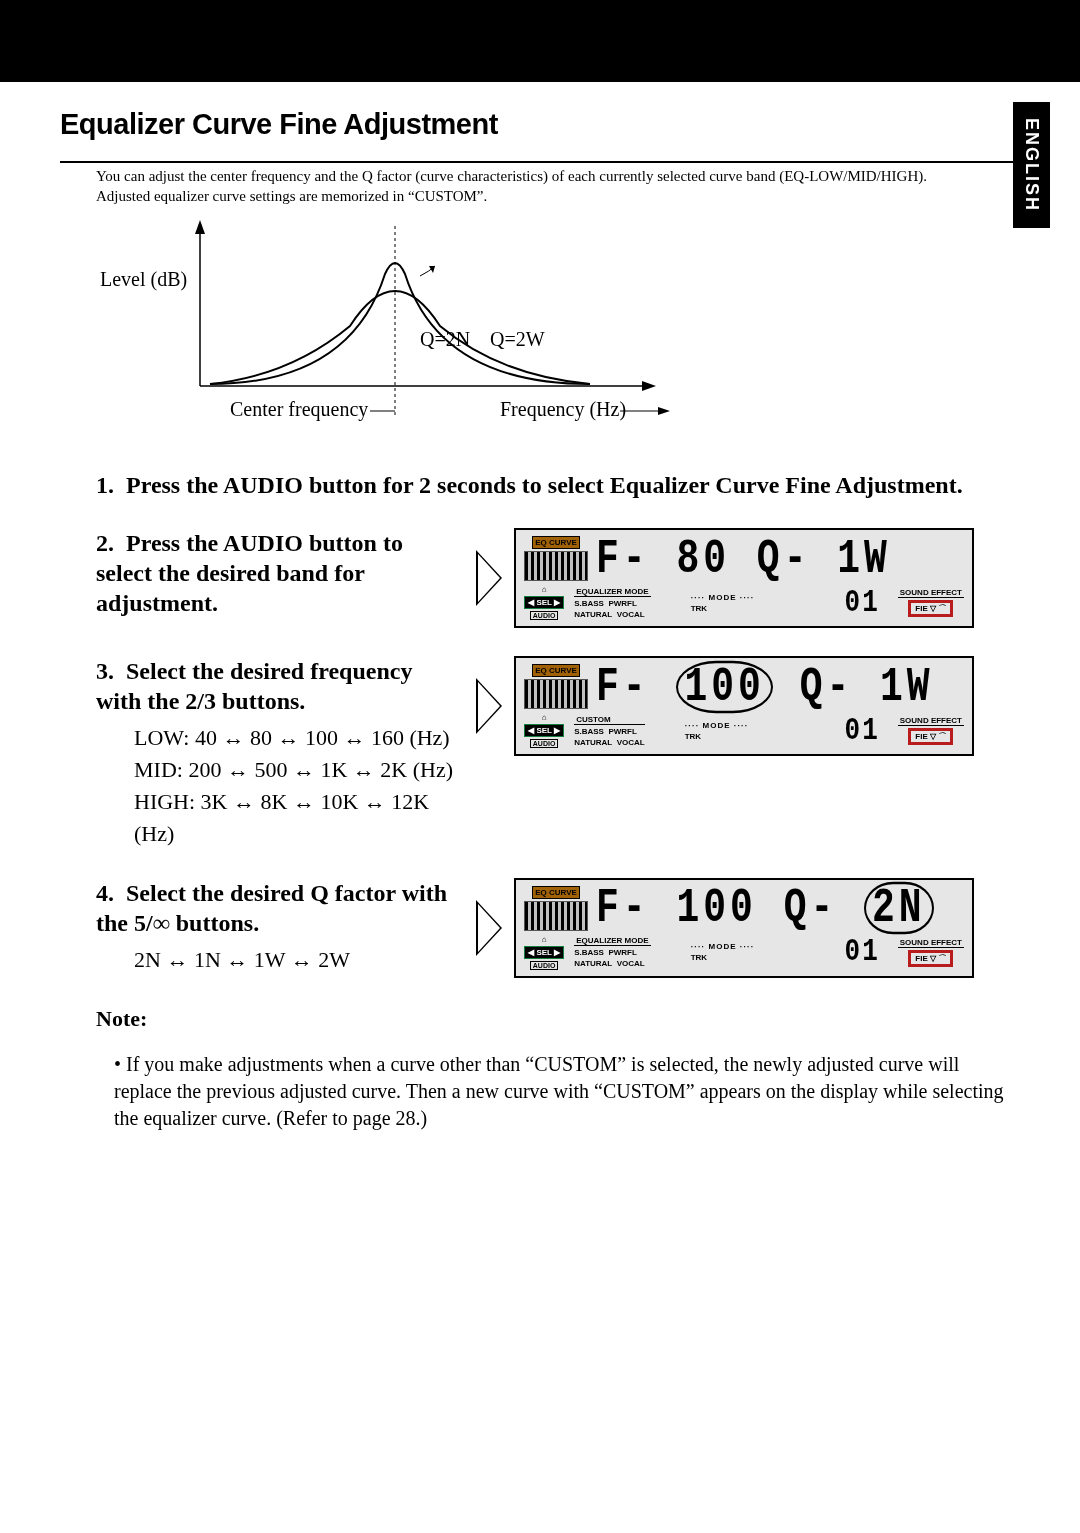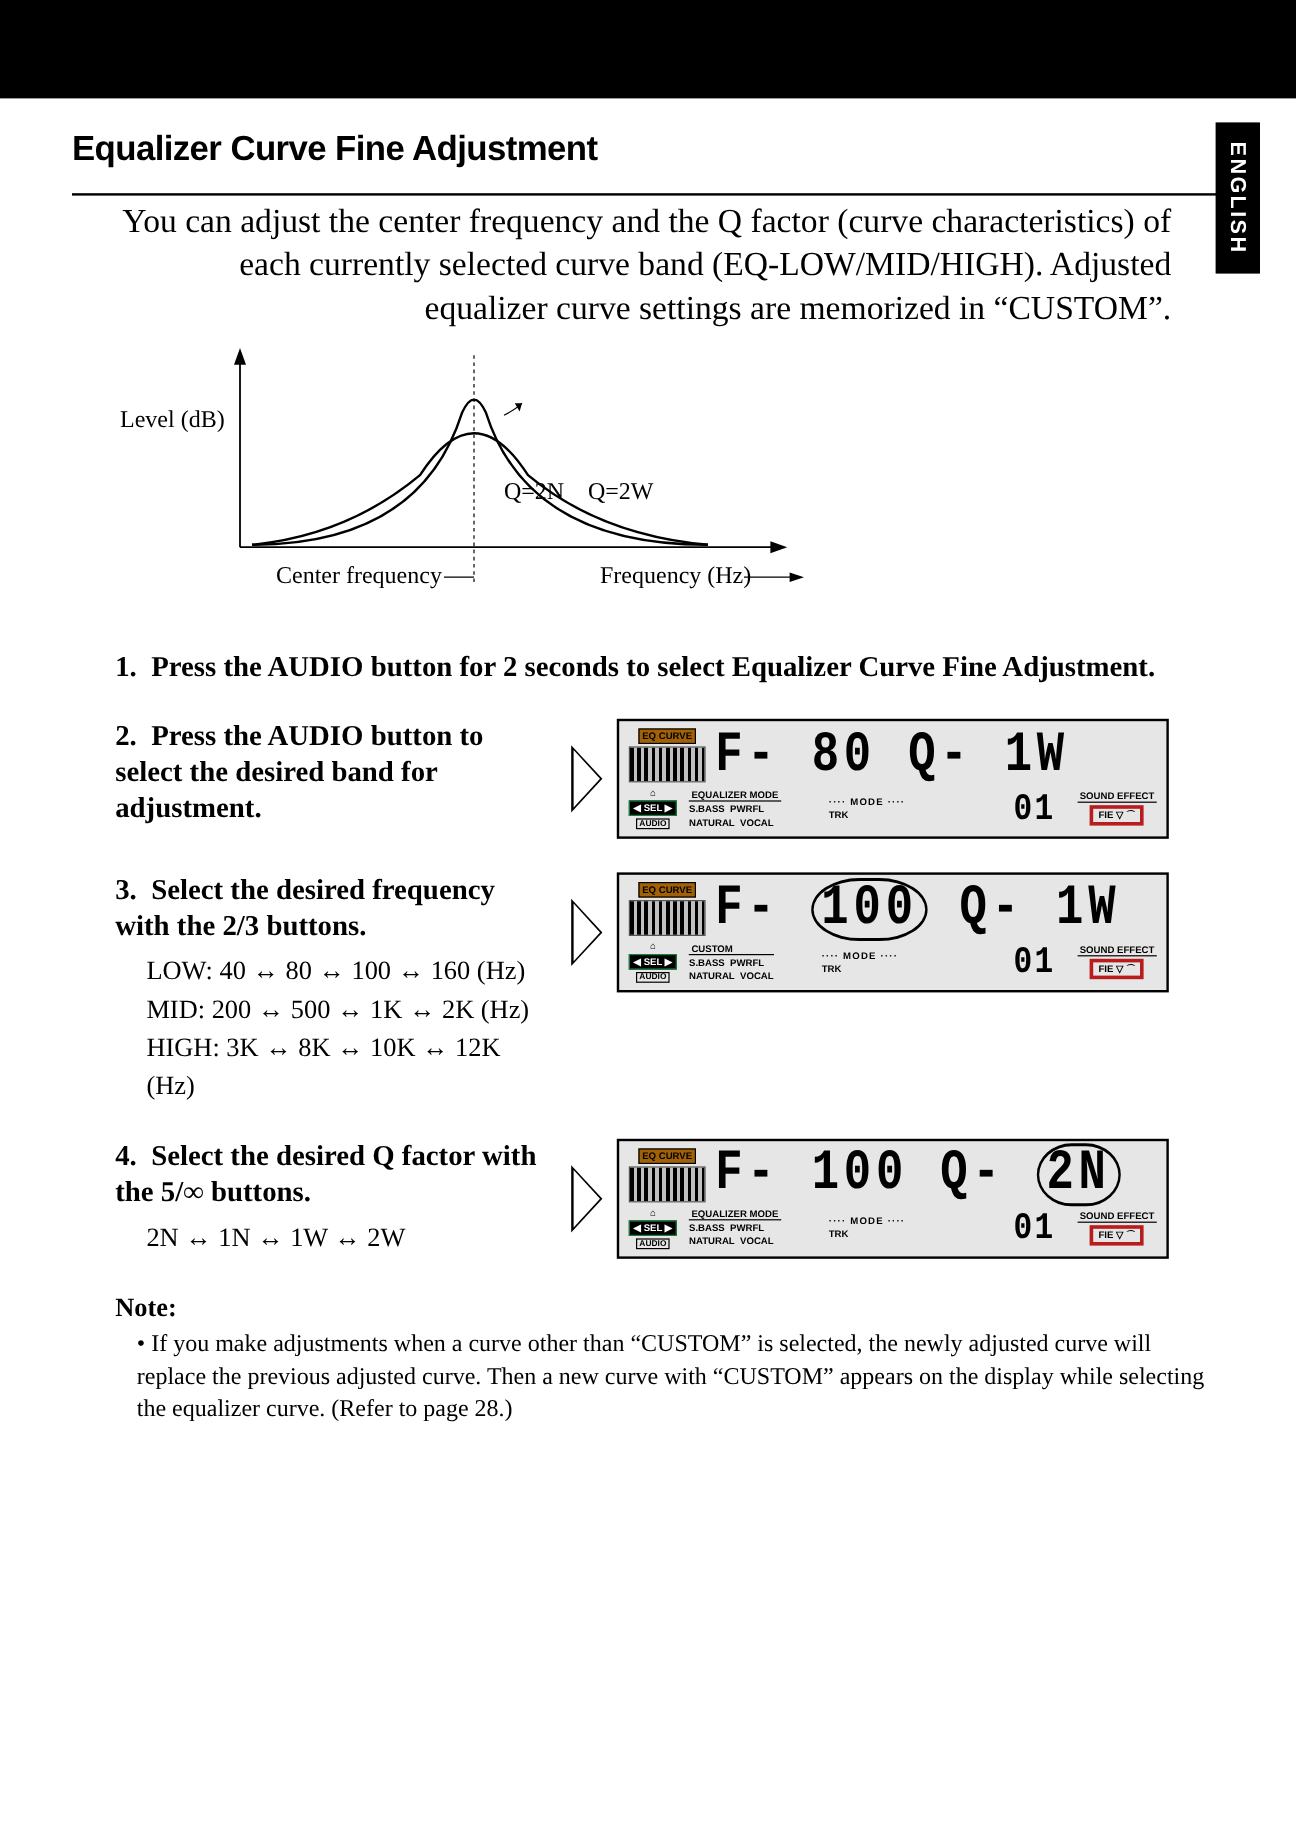--- a/index.html
+++ b/index.html
@@ -35,25 +35,24 @@
   h2.section-title {
     font-family: Arial, Helvetica, sans-serif;
     font-weight: bold;
     font-size: 29px;
     margin: 6px 0 4px 0;
     border-bottom: 2px solid #000;
     padding-bottom: 20px;
     letter-spacing: -0.5px;
   }
   p.intro {
-    font-size: 28px;
+    font-size: 15px;
     line-height: 1.3;
     margin: 4px 0 4px 36px;
     max-width: 880px;
-    text-align: right;
   }
   .curve-figure {
     margin: 10px 0 30px 30px;
   }
   ol.steps {
     list-style: none;
     padding: 0;
     margin: 0 0 0 36px;
     counter-reset: step;
   }
@@ -76,21 +75,21 @@
   }
   .step-head {
     font-weight: bold;
     font-size: 24px;
     line-height: 1.25;
     display: inline;
     margin-top: 48px;
   }
   .step-sub {
     font-size: 22px;
-    margin: 6px 0 0 26px;
+    margin: 6px 0 0 38px;
     line-height: 1.45;
   }
   .display-col {
     flex: 0 0 auto;
     display: flex;
     align-items: center;
   }
   .triangle-right {
     width: 0; height: 0;
     border-top: 28px solid transparent;
@@ -190,21 +189,21 @@
   .note-block {
     margin-left: 36px;
     margin-top: 10px;
   }
   .note-title {
     font-weight: bold;
     font-size: 22px;
   }
   .note-body {
     font-size: 20px;
-    margin: 4px 0 0 18px;
+    margin: 19px 0 0 18px;
     line-height: 1.35;
     max-width: 900px;
   }
   .spacer { height: 430px; }
   .tiny { font-size: 8px; font-weight:bold; }
   .audio-tag { font-size:7px; border:1px solid #000; padding:0 2px; }
   .col-left { display:flex; flex-direction:column; gap:2px; align-items:center;}
 </style>
 </head>
 <body>

